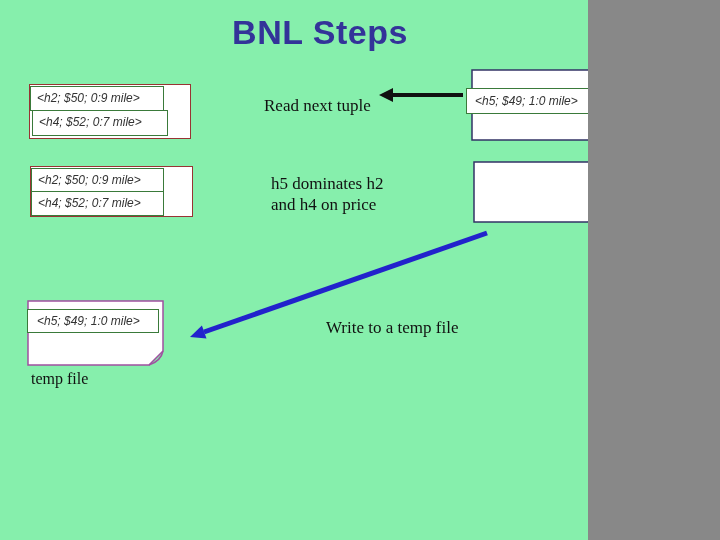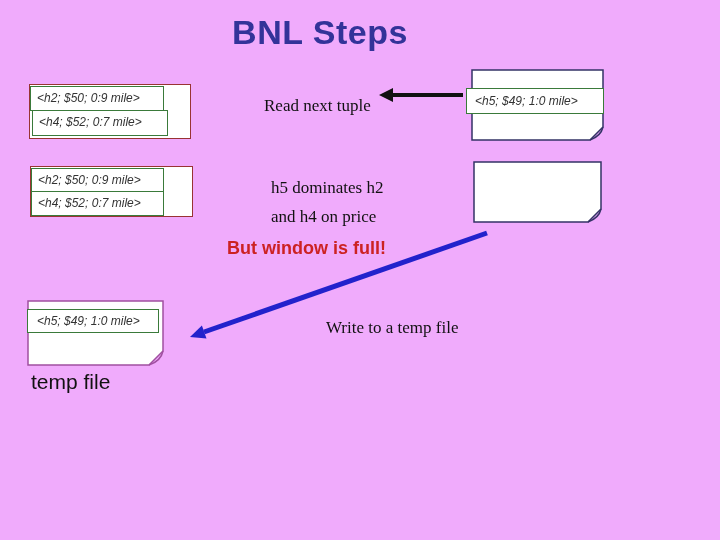--- a/index.html
+++ b/index.html
@@ -1,19 +1,19 @@
 <!DOCTYPE html>
 <html style="--color-title: #333399; --color-window-border: #993333; --color-cell-border: #3a7a3a; --color-cell-text: #333333; --color-note-border: #333366; --color-temp-note-border: #a050a0; --color-warning-text: #cc2222; --color-blue-arrow: #2222cc; --color-black-arrow: #111111;"><head>
 <meta charset="utf-8">
 <style>
   html, body { margin: 0; padding: 0; background: #888; }
   .slide {
     position: relative;
-    width: 720px; height: 540px;
-    background: #f0abfc;
+    width: 588px; height: 540px;
+    background: #86efac;
     overflow: hidden;
     font-family: "Liberation Sans", sans-serif;
   }
   .abs { position: absolute; }
 
   .slide-title {
     left: 120px; top: 13px; width: 400px;
     text-align: center;
     font-weight: bold;
     font-size: 34px;
@@ -45,22 +45,22 @@
     margin-left: 36px;
   }
   .warning-caption {
     font-family: "Liberation Sans", sans-serif;
     font-weight: bold;
     font-size: 18px;
     color: var(--color-warning-text, #cc2222);
     white-space: nowrap;
   }
   .temp-file-label {
-    font-family: Liberation Sans, sans-serif;
-    font-size: 21px;
+    font-family: Liberation Serif, serif;
+    font-size: 16px;
     color: #111111;
     text-align: center;
   }
   svg { display: block; }
 </style>
 </head>
 <body>
 
 <div class="slide">
 
@@ -85,24 +85,23 @@
     <polygon points="2,2 133,2 133,59 120,72 2,72" fill="#ffffff" stroke="var(--color-note-border, #333366)" stroke-width="1.5"></polygon>
     <path d="M120,72 Q131,68 133,59" fill="none" stroke="var(--color-note-border, #333366)" stroke-width="1.5"></path>
   </svg>
   <div class="abs tuple-cell" style="left:466px; top:88px; width:138px; height:26px; line-height:24px; padding-left:8px;">&lt;h5; $49; 1:0 mile&gt;</div>
 
   <svg class="abs" style="left:472px; top:160px;" width="132" height="64" viewBox="0 0 132 64">
     <polygon points="2,2 129,2 129,49 116,62 2,62" fill="#ffffff" stroke="var(--color-note-border, #333366)" stroke-width="1.5"></polygon>
     <path d="M116,62 Q127,58 129,49" fill="none" stroke="var(--color-note-border, #333366)" stroke-width="1.5"></path>
   </svg>
 
-  <div class="abs serif-caption" style="left:235px; top:173px; line-height:29px;">h5 dominates h2
+  <div class="abs serif-caption" style="left:235px; top:173px; line-height:21px;">h5 dominates h2
 and h4 on price</div>
 
-  <div class="abs warning-caption" style="left:227px; top:238px;">But window is full!</div>
 
   <svg class="abs" style="left:180px; top:226px;" width="320" height="120" viewBox="0 0 320 120">
     <line x1="307" y1="7" x2="24" y2="106" stroke="var(--color-blue-arrow, #2222cc)" stroke-width="5"></line>
     <polygon points="10,111 21.9,99.4 26.5,112.6" fill="var(--color-blue-arrow, #2222cc)"></polygon>
   </svg>
 
   <div class="abs serif-caption" style="left:290px; top:318px;text-align:right;">Write to a temp file</div>
 
   <svg class="abs" style="left:26px; top:299px;" width="140" height="70" viewBox="0 0 140 70">
     <polygon points="2,2 137,2 137,52 123,66 2,66" fill="#ffffff" stroke="var(--color-temp-note-border, #a050a0)" stroke-width="1.5"></polygon>

